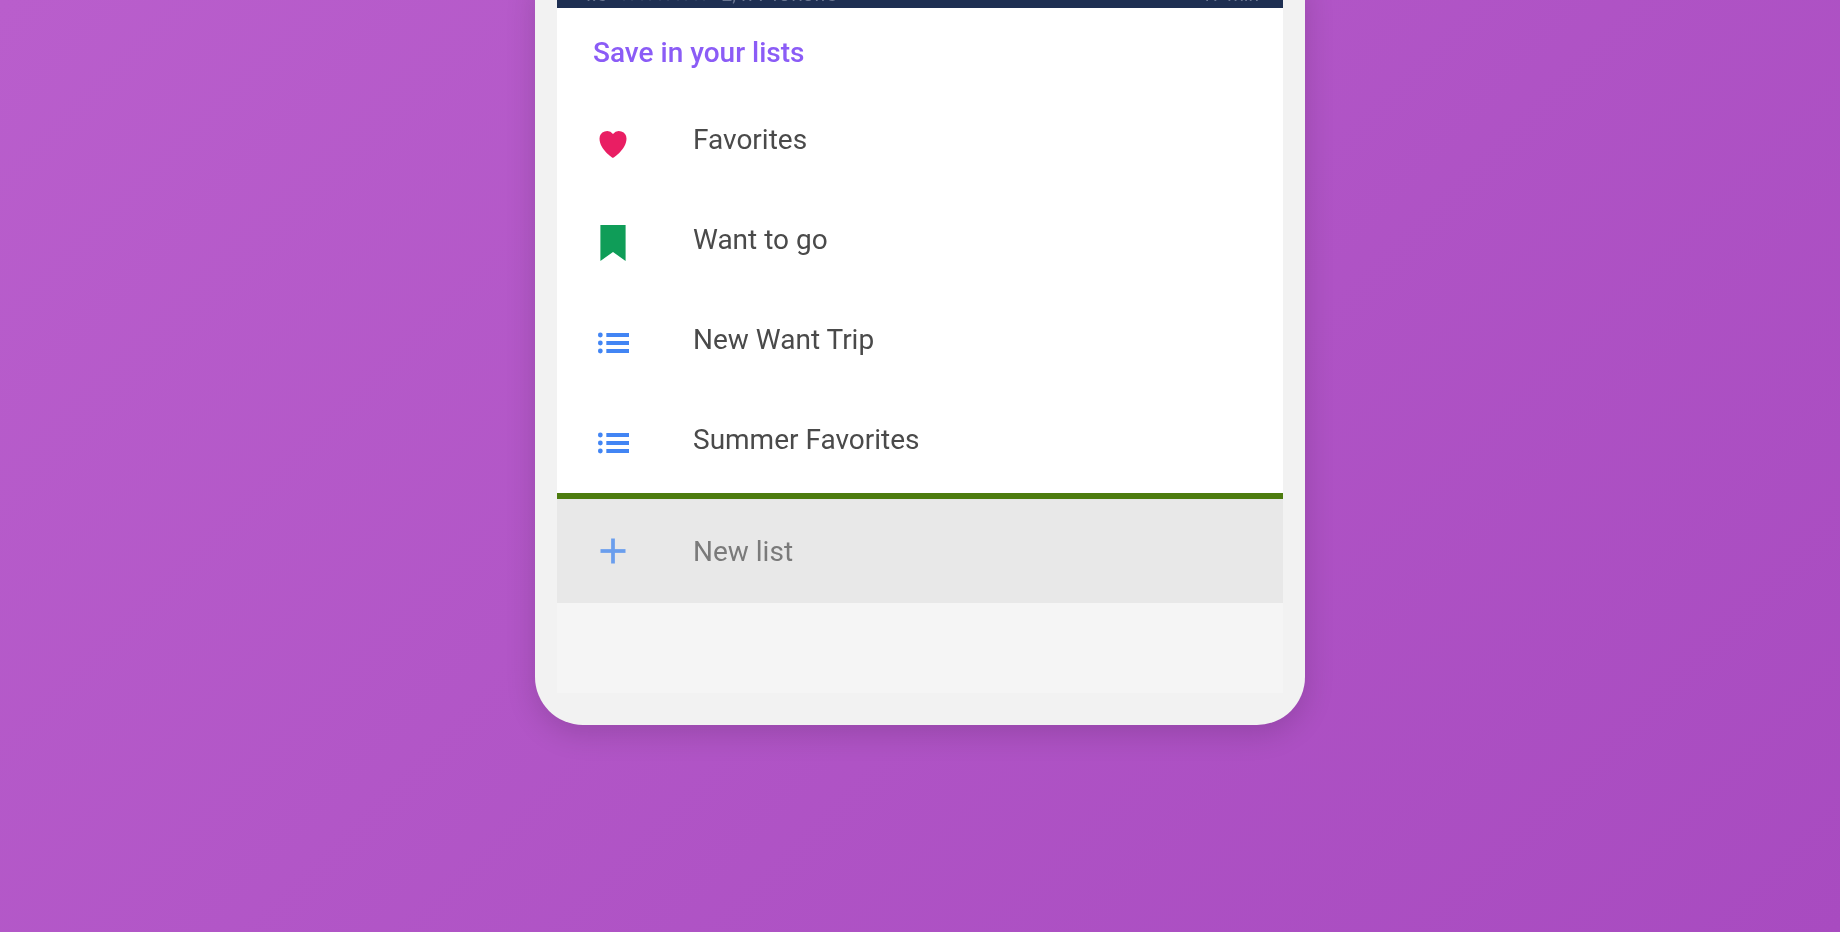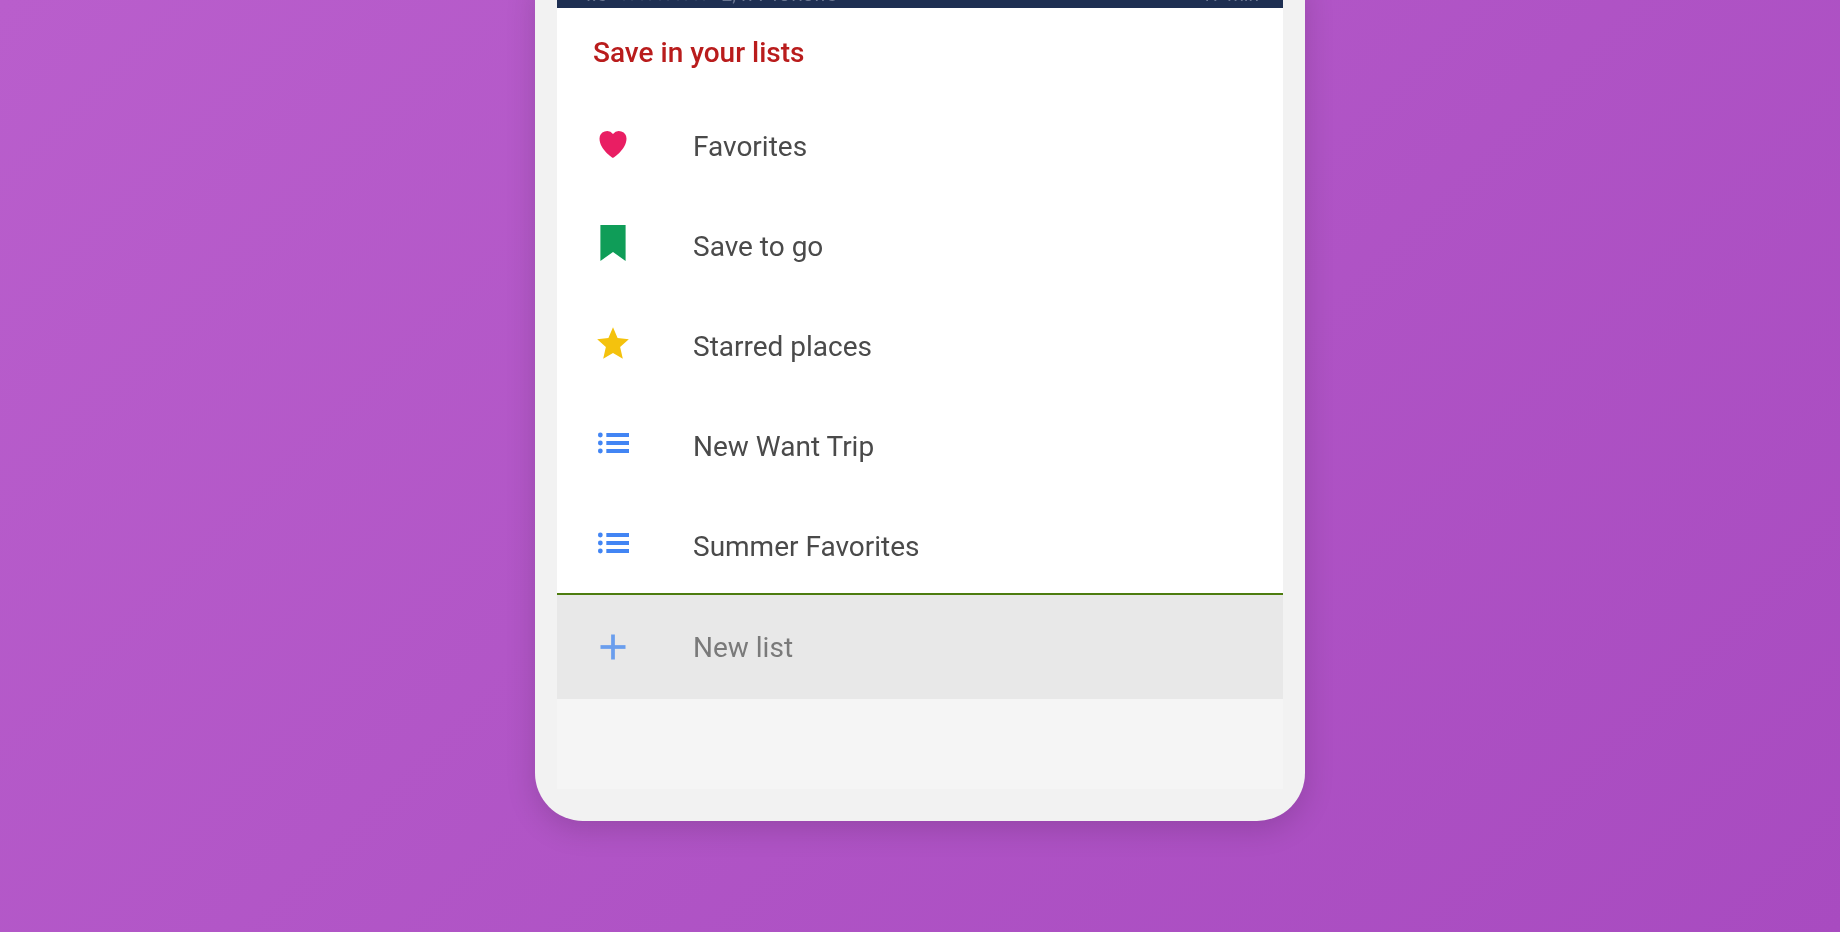--- a/index.html
+++ b/index.html
@@ -58,26 +58,26 @@
     .header-time {
       color: #6a7691;
     }
     .sheet {
       background: #fff;
       padding-top: 28px;
     }
     .sheet-title {
       font-size: 28px;
       font-weight: 500;
-      color: #b91c1c;
+      color: #8b5cf6;
       padding: 0 36px 24px 36px;
     }
     .list-item {
       display: flex;
-      align-items: flex-end;
+      align-items: flex-start;
       padding: 30px 36px;
       cursor: pointer;
     }
     .list-icon {
       width: 40px;
       height: 40px;
       display: flex;
       align-items: center;
       justify-content: center;
       margin-right: 60px;
@@ -86,21 +86,21 @@
       font-size: 28px;
       font-weight: 400;
       color: #4a4a4a;
     }
     .new-list-row {
       background: #e8e8e8;
       display: flex;
       align-items: center;
       padding: 32px 36px;
       cursor: pointer;
-      border-top: 2px solid #4d7c0f;
+      border-top: 6px solid #4d7c0f;
     }
     .new-list-icon {
       width: 40px;
       height: 40px;
       display: flex;
       align-items: center;
       justify-content: center;
       margin-right: 60px;
     }
     .new-list-label {
@@ -139,31 +139,23 @@
         </div>
         <span class="list-label">Favorites</span>
       </div>
 
       <div class="list-item">
         <div class="list-icon">
           <svg width="26" height="36" viewBox="0 0 14 20">
             <path d="M0 0h14v20l-7-5-7 5z" fill="#0f9d58"></path>
           </svg>
         </div>
-        <span class="list-label">Save to go</span>
+        <span class="list-label">Want to go</span>
       </div>
 
-      <div class="list-item">
-        <div class="list-icon">
-          <svg width="38" height="38" viewBox="0 0 24 24">
-            <path d="M12 2l2.9 6.9L22 9.7l-5.5 4.9L18.2 22 12 18.3 5.8 22l1.7-7.4L2 9.7l7.1-.8z" fill="#f4c20d"></path>
-          </svg>
-        </div>
-        <span class="list-label">Starred places</span>
-      </div>
 
       <div class="list-item">
         <div class="list-icon">
           <svg width="34" height="24" viewBox="0 0 24 18">
             <circle cx="2.5" cy="3" r="1.8" fill="#4285f4"></circle>
             <rect x="7" y="1.5" width="17" height="3" fill="#4285f4"></rect>
             <circle cx="2.5" cy="9" r="1.8" fill="#4285f4"></circle>
             <rect x="7" y="7.5" width="17" height="3" fill="#4285f4"></rect>
             <circle cx="2.5" cy="15" r="1.8" fill="#4285f4"></circle>
             <rect x="7" y="13.5" width="17" height="3" fill="#4285f4"></rect>

